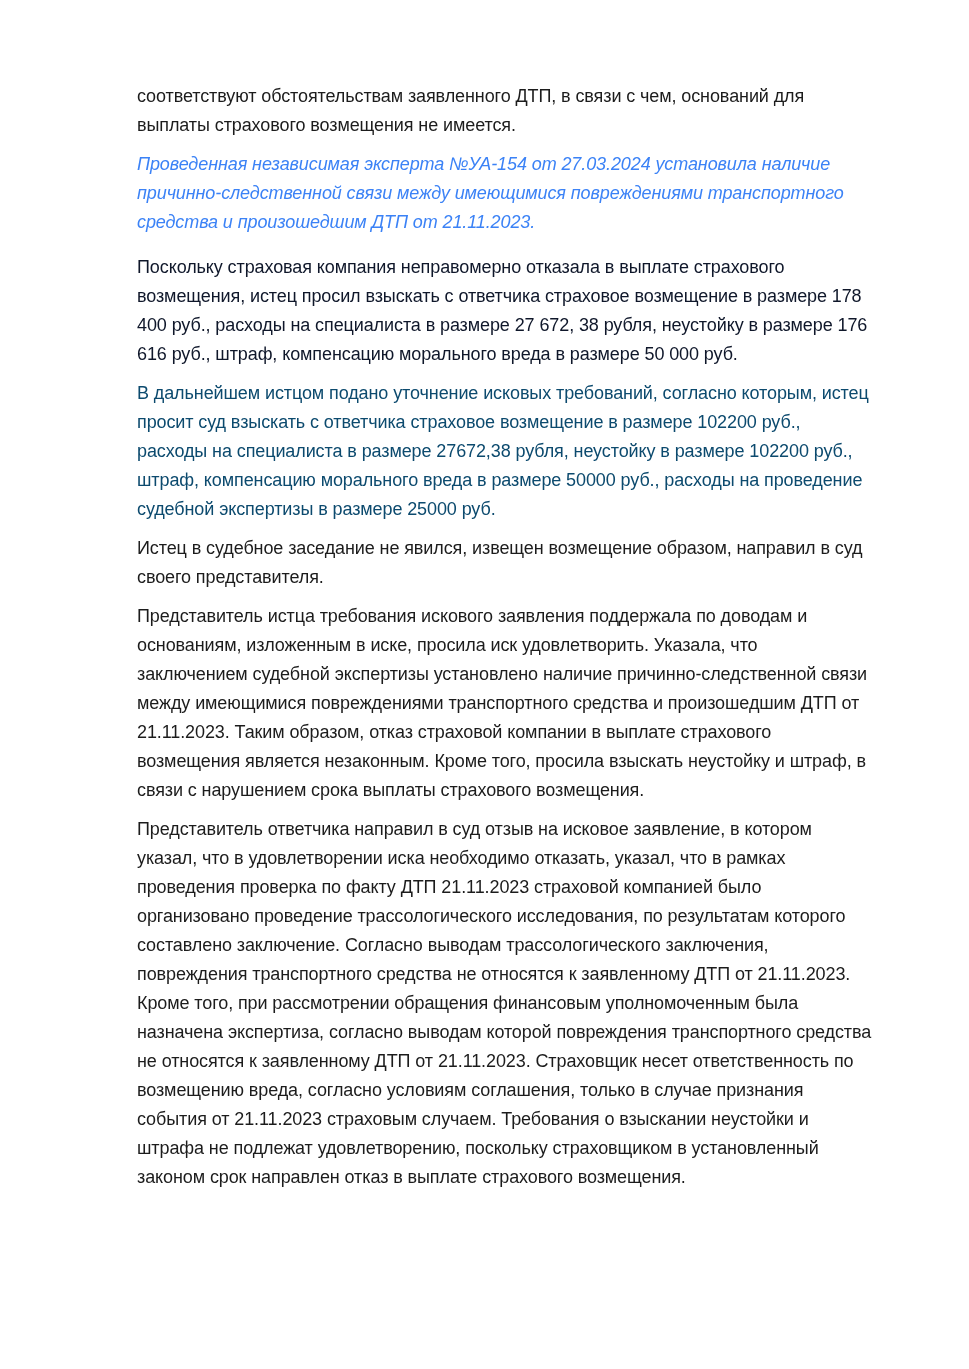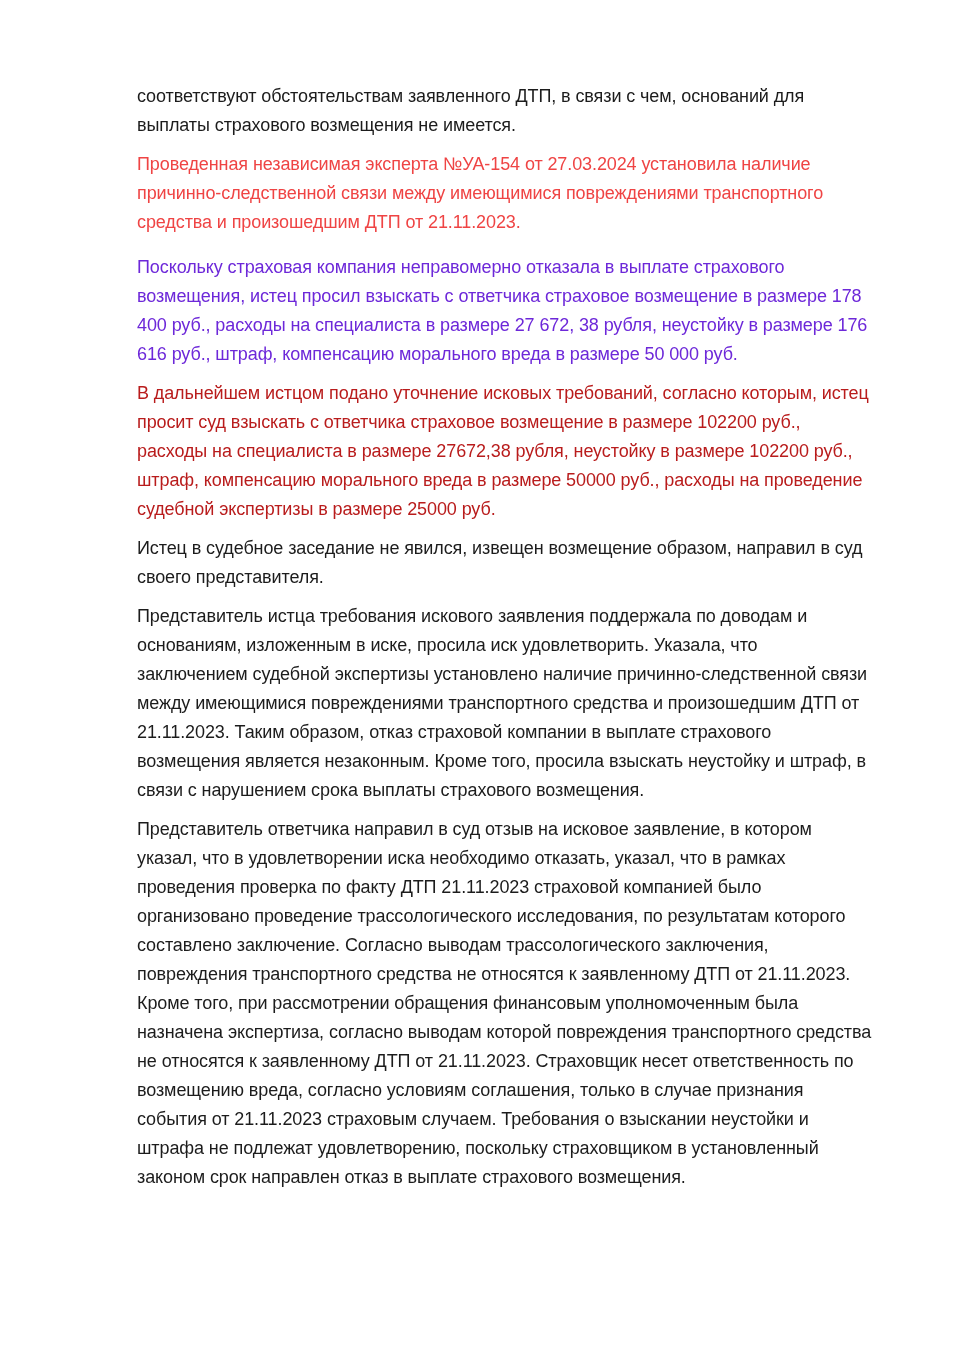--- a/index.html
+++ b/index.html
@@ -27,19 +27,19 @@
       color: #1c1c1c;
       text-align: left;
       letter-spacing: -0.1px;
     }
   </style>
 </head>
 <body style="background: rgb(255, 255, 255);">
 
 <main class="doc-page">
   <p style="color: rgb(28, 28, 28);">соответствуют обстоятельствам заявленного ДТП, в связи с чем, оснований для выплаты страхового возмещения не имеется.</p>
-  <p style="color: #ef4444;">Проведенная независимая эксперта №УА-154 от 27.03.2024 установила наличие причинно-следственной связи между имеющимися повреждениями транспортного средства и произошедшим ДТП от 21.11.2023.</p>
-  <p style="color: #6d28d9; margin-top: 16px;">Поскольку страховая компания неправомерно отказала в выплате страхового возмещения, истец просил взыскать с ответчика страховое возмещение в размере 178 400 руб., расходы на специалиста в размере 27 672, 38 рубля, неустойку в размере 176 616 руб., штраф, компенсацию морального вреда в размере 50 000 руб.</p>
-  <p style="color: #b91c1c;">В дальнейшем истцом подано уточнение исковых требований, согласно которым, истец просит суд взыскать с ответчика страховое возмещение в размере 102200 руб., расходы на специалиста в размере 27672,38 рубля, неустойку в размере 102200 руб., штраф, компенсацию морального вреда в размере 50000 руб., расходы на проведение судебной экспертизы в размере 25000 руб.</p>
+  <p style="color: #3b82f6; font-style: italic;">Проведенная независимая эксперта №УА-154 от 27.03.2024 установила наличие причинно-следственной связи между имеющимися повреждениями транспортного средства и произошедшим ДТП от 21.11.2023.</p>
+  <p style="color: #0f172a; margin-top: 16px;">Поскольку страховая компания неправомерно отказала в выплате страхового возмещения, истец просил взыскать с ответчика страховое возмещение в размере 178 400 руб., расходы на специалиста в размере 27 672, 38 рубля, неустойку в размере 176 616 руб., штраф, компенсацию морального вреда в размере 50 000 руб.</p>
+  <p style="color: #0c4a6e;">В дальнейшем истцом подано уточнение исковых требований, согласно которым, истец просит суд взыскать с ответчика страховое возмещение в размере 102200 руб., расходы на специалиста в размере 27672,38 рубля, неустойку в размере 102200 руб., штраф, компенсацию морального вреда в размере 50000 руб., расходы на проведение судебной экспертизы в размере 25000 руб.</p>
   <p style="color: rgb(28, 28, 28);">Истец в судебное заседание не явился, извещен возмещение образом, направил в суд своего представителя.</p>
   <p style="color: rgb(28, 28, 28);">Представитель истца требования искового заявления поддержала по доводам и основаниям, изложенным в иске, просила иск удовлетворить. Указала, что заключением судебной экспертизы установлено наличие причинно-следственной связи между имеющимися повреждениями транспортного средства и произошедшим ДТП от 21.11.2023. Таким образом, отказ страховой компании в выплате страхового возмещения является незаконным. Кроме того, просила взыскать неустойку и штраф, в связи с нарушением срока выплаты страхового возмещения.</p>
   <p style="color: rgb(28, 28, 28);">Представитель ответчика направил в суд отзыв на исковое заявление, в котором указал, что в удовлетворении иска необходимо отказать, указал, что в рамках проведения проверка по факту ДТП 21.11.2023 страховой компанией было организовано проведение трассологического исследования, по результатам которого составлено заключение. Согласно выводам трассологического заключения, повреждения транспортного средства не относятся к заявленному ДТП от 21.11.2023. Кроме того, при рассмотрении обращения финансовым уполномоченным была назначена экспертиза, согласно выводам которой повреждения транспортного средства не относятся к заявленному ДТП от 21.11.2023. Страховщик несет ответственность по возмещению вреда, согласно условиям соглашения, только в случае признания события от 21.11.2023 страховым случаем. Требования о взыскании неустойки и штрафа не подлежат удовлетворению, поскольку страховщиком в установленный законом срок направлен отказ в выплате страхового возмещения.</p>
 </main>
 
 </body></html>

